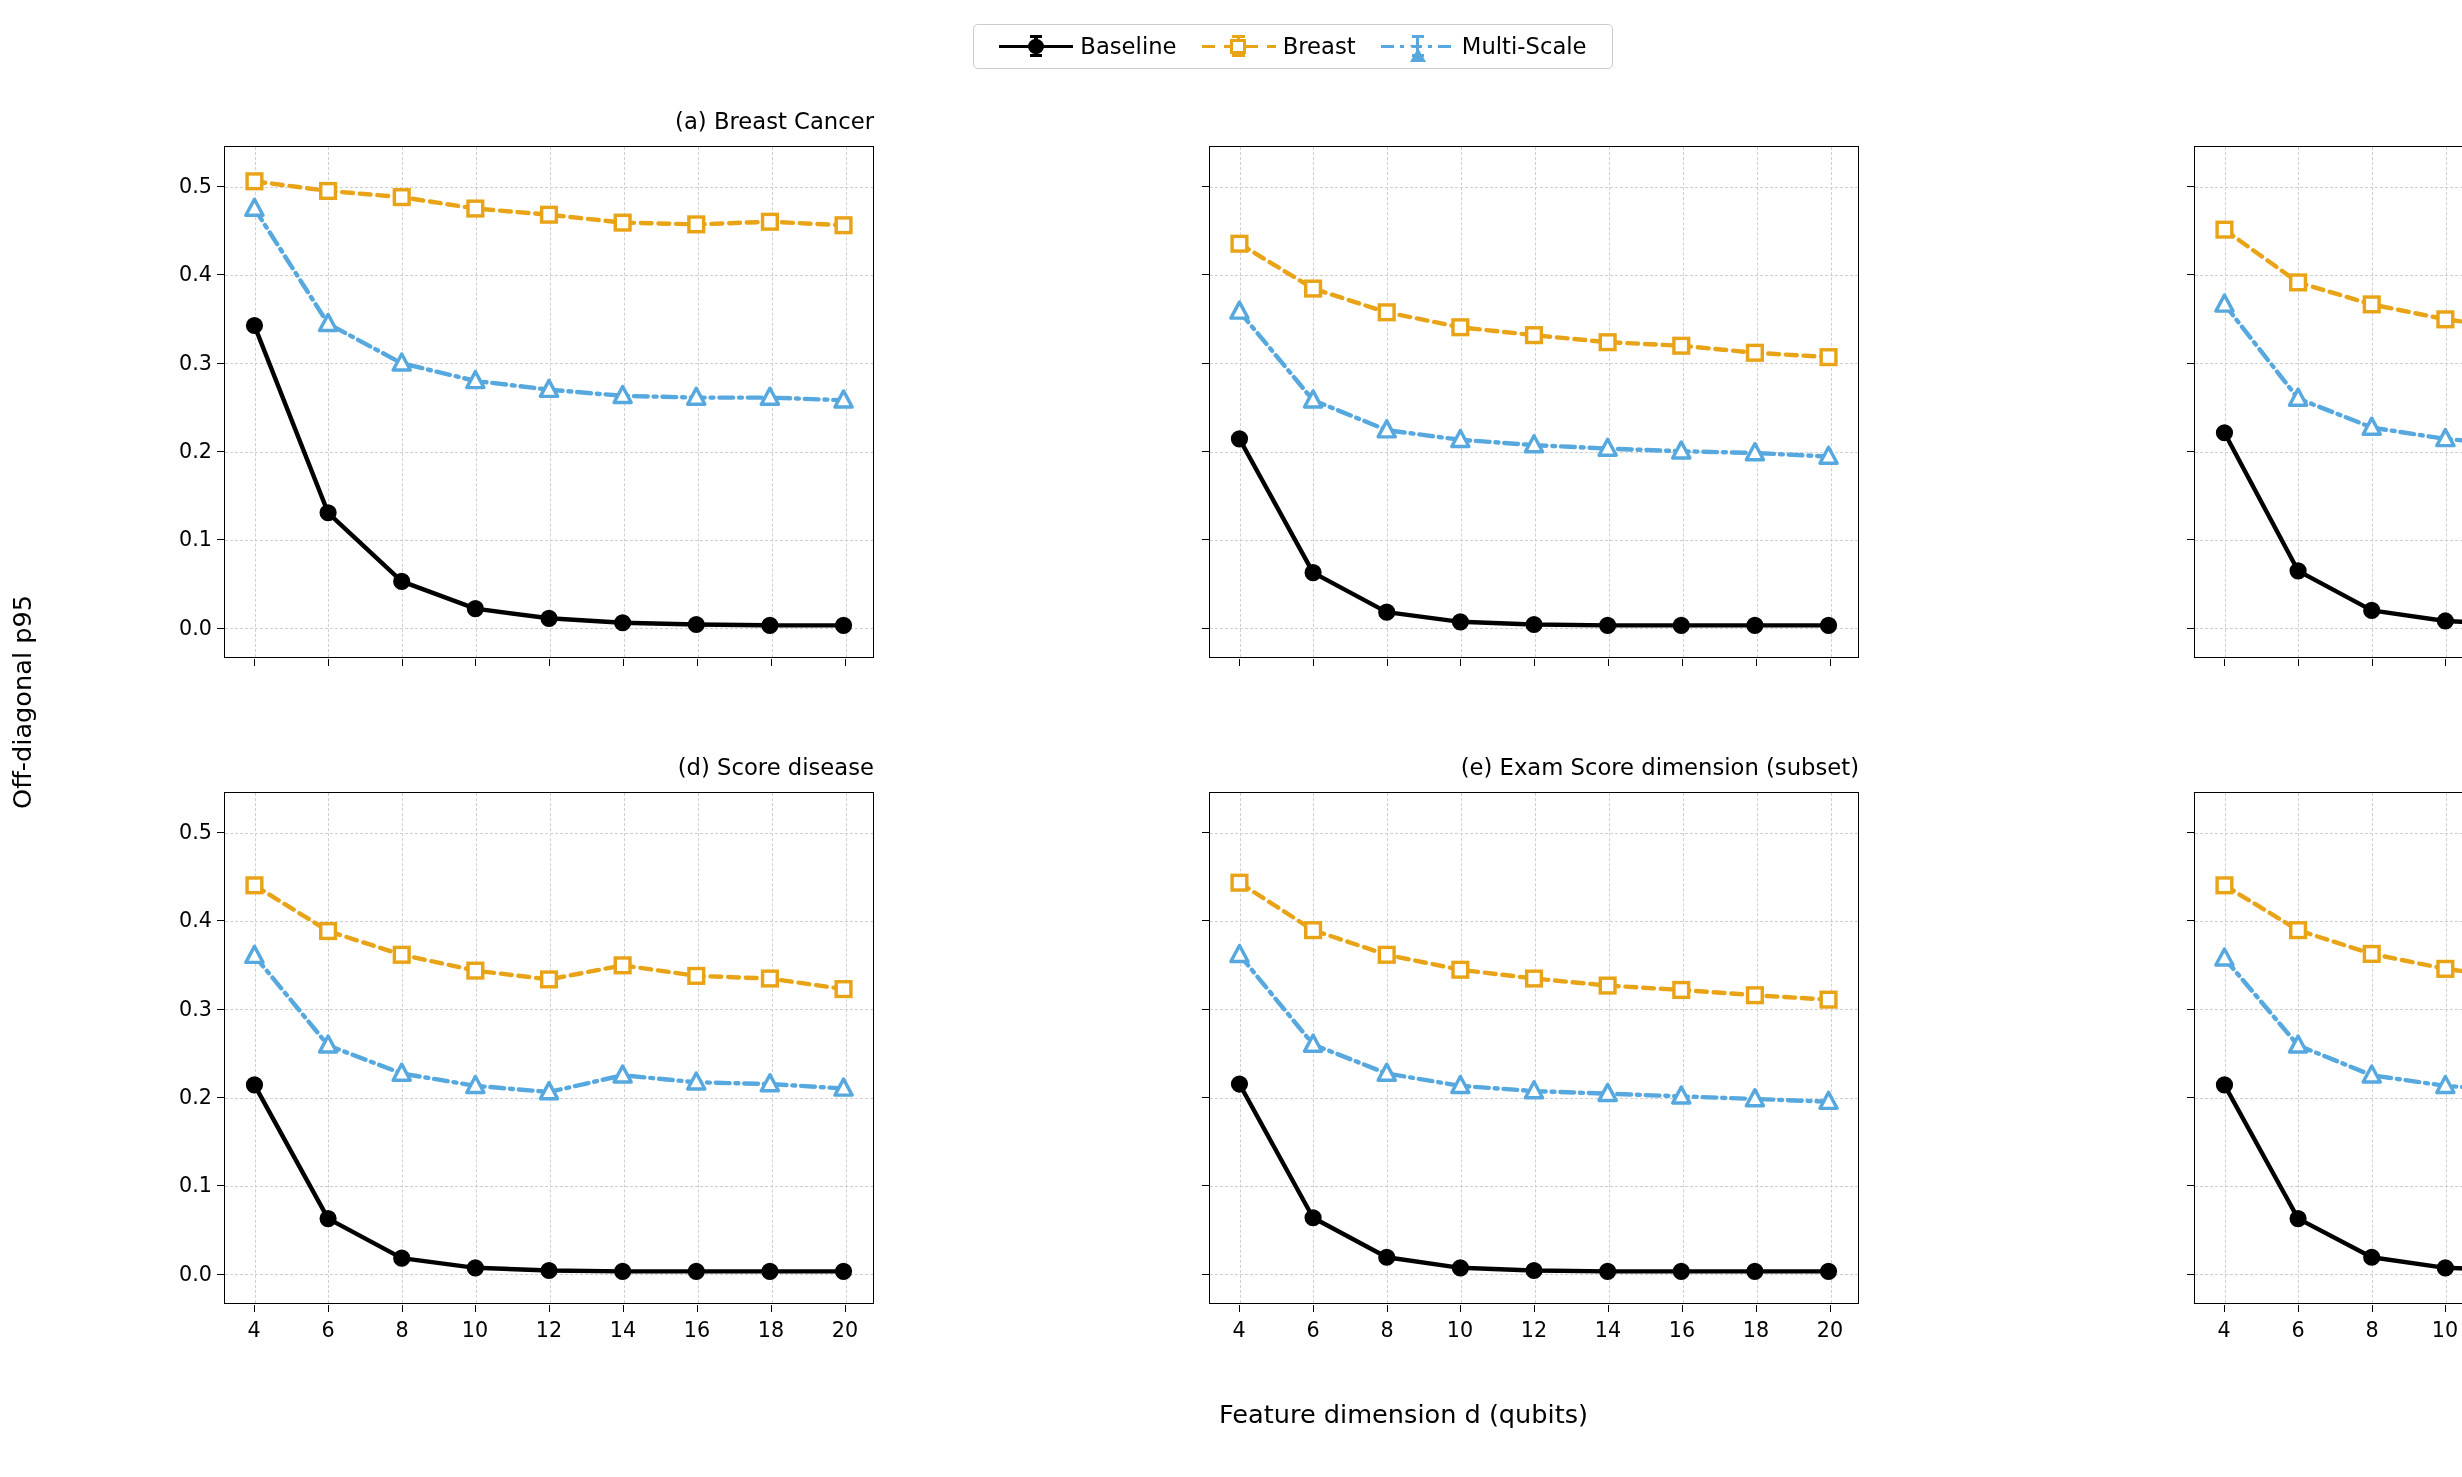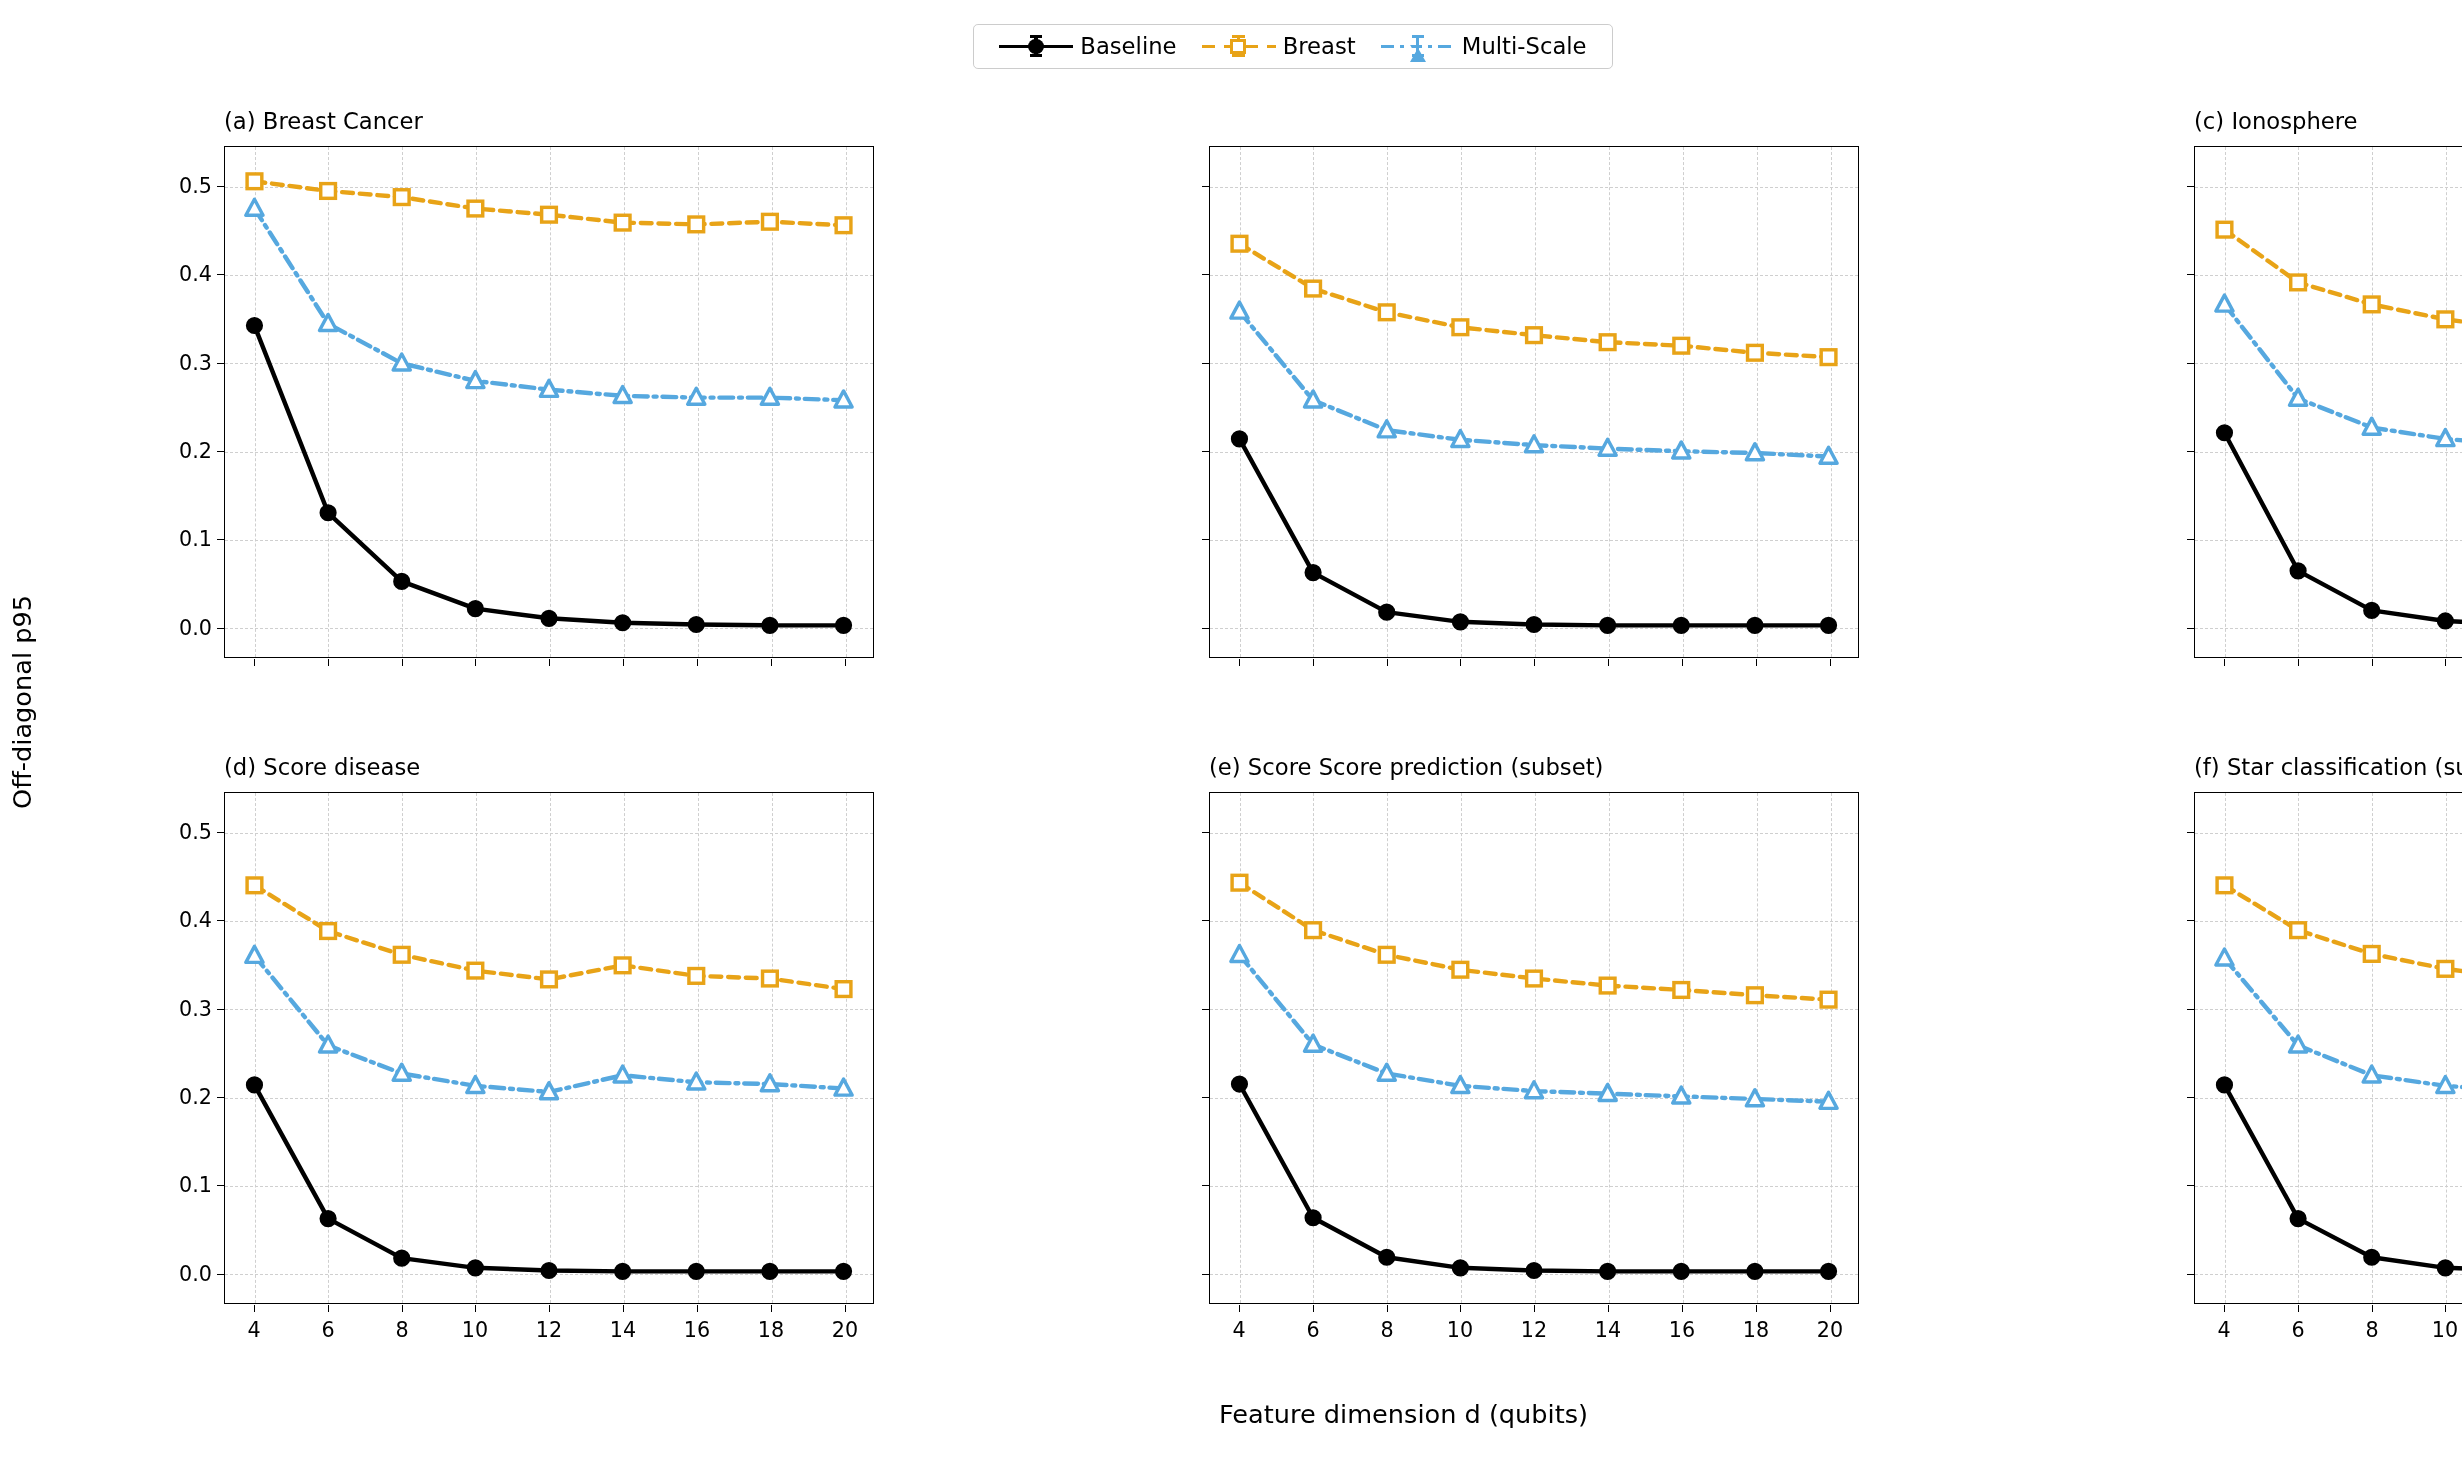--- a/index.html
+++ b/index.html
@@ -31,21 +31,21 @@
   .mk-circle{border-radius:50%;background:#000;}
   .mk-square{border:3px solid #E8A317;background:#fff;box-sizing:border-box;}
   .mk-tri{width:0;height:0;border-left:8.4px solid transparent;border-right:8.4px solid transparent;
           border-bottom:14.8px solid #56A8DF;}
   .mk-tri-in{position:absolute;left:-5.4px;top:4.4px;width:0;height:0;
           border-left:5.4px solid transparent;border-right:5.4px solid transparent;border-bottom:9.4px solid #fff;}
   .lg-label{font-size:22.7px;color:#000;white-space:nowrap;}
 
   
   .panel{position:absolute;}
-  .ptitle{position:absolute;width:100%;text-align:left;font-size:22.7px;color:#000;white-space:nowrap;}
+  .ptitle{position:absolute;width:100%;text-align:right;font-size:22.7px;color:#000;white-space:nowrap;}
   .axes{position:absolute;border:1.5px solid #000;box-sizing:border-box;background:#fff;}
   .gridv,.gridh{position:absolute;background:transparent;}
   .gridv{width:0;border-left:1.5px dashed #cfcfcf;top:0;bottom:0;}
   .gridh{height:0;border-top:1.5px dashed #cfcfcf;left:0;right:0;}
   .tickx{position:absolute;width:0;border-left:1.5px solid #000;height:6.9px;}
   .ticky{position:absolute;height:0;border-top:1.5px solid #000;width:6.9px;}
   .xlab{position:absolute;font-size:20.7px;color:#000;text-align:center;transform:translateX(-50%);}
   .ylab{position:absolute;font-size:20.7px;color:#000;text-align:right;transform:translateY(-50%);}
   .svgwrap{position:absolute;left:0;top:0;width:100%;height:100%;overflow:visible;}
 
@@ -386,21 +386,21 @@
         <div class="ticky" style="left: 170px; top: 343px;"></div>
         <div class="ylab" style="left: 84px; top: 343px; width: 81px;">0.2</div>
         <div class="ticky" style="left: 170px; top: 255px;"></div>
         <div class="ylab" style="left: 84px; top: 255px; width: 81px;">0.3</div>
         <div class="ticky" style="left: 170px; top: 166px;"></div>
         <div class="ylab" style="left: 84px; top: 166px; width: 81px;">0.4</div>
         <div class="ticky" style="left: 170px; top: 78px;"></div>
         <div class="ylab" style="left: 84px; top: 78px; width: 81px;">0.5</div>
       </div>
       <div class="panel" style="left: 1032px; top: 754px; width: 847px; height: 640px;">
-        <div class="ptitle" style="left: 177px; top: 0px; width: 650px;">(e) Score Score prediction (subset)</div>
+        <div class="ptitle" style="left: 177px; top: 0px; width: 650px;">(e) Exam Score dimension (subset)</div>
         <div class="axes" style="left: 177px; top: 38px; width: 650px; height: 512px;">
           <div class="gridv" style="left: 29.5px;"></div>
           <div class="gridv" style="left: 103px;"></div>
           <div class="gridv" style="left: 177px;"></div>
           <div class="gridv" style="left: 251px;"></div>
           <div class="gridv" style="left: 325px;"></div>
           <div class="gridv" style="left: 399px;"></div>
           <div class="gridv" style="left: 473px;"></div>
           <div class="gridv" style="left: 547px;"></div>
           <div class="gridv" style="left: 621px;"></div>

